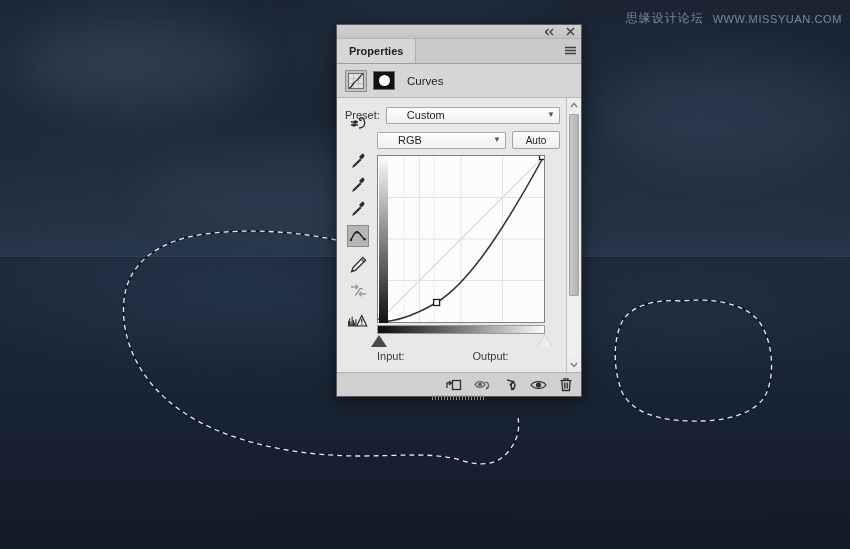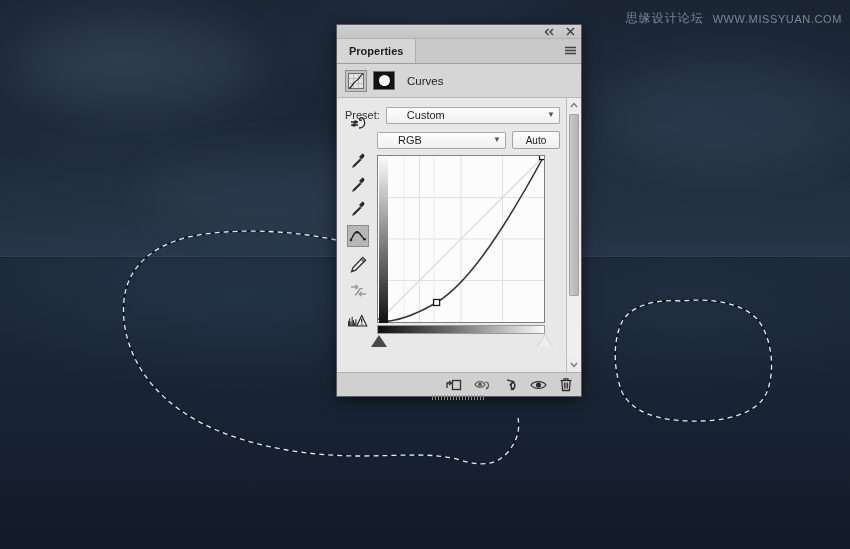--- a/index.html
+++ b/index.html
@@ -642,20 +642,30 @@
                 <rect x="161.5" y="-2.5" width="6" height="6" fill="#fff" stroke="#1a1a1a" stroke-width="1.3"></rect>
               </svg>
               <div class="grad-vert"></div>
             </div>
             <div class="grad-horz"></div>
             <div class="tri-black"></div>
             <div class="tri-white"></div>
           </div>
         </div>
 
+        <div class="io-row">
+          <div class="io-group">
+            <span class="io-label">Input:</span>
+            <span class="io-value"></span>
+          </div>
+          <div class="io-group">
+            <span class="io-label">Output:</span>
+            <span class="io-value"></span>
+          </div>
+        </div>
 
       </div>
 
       <div class="vscroll">
         <div class="vs-arrow">
           <svg width="8" height="6" viewBox="0 0 8 6">
               <path d="M1 5 L4 1.4 L7 5" fill="none" stroke="#6f6f6f" stroke-width="1.2"></path>
             </svg>
         </div>
         <div class="vs-track">

